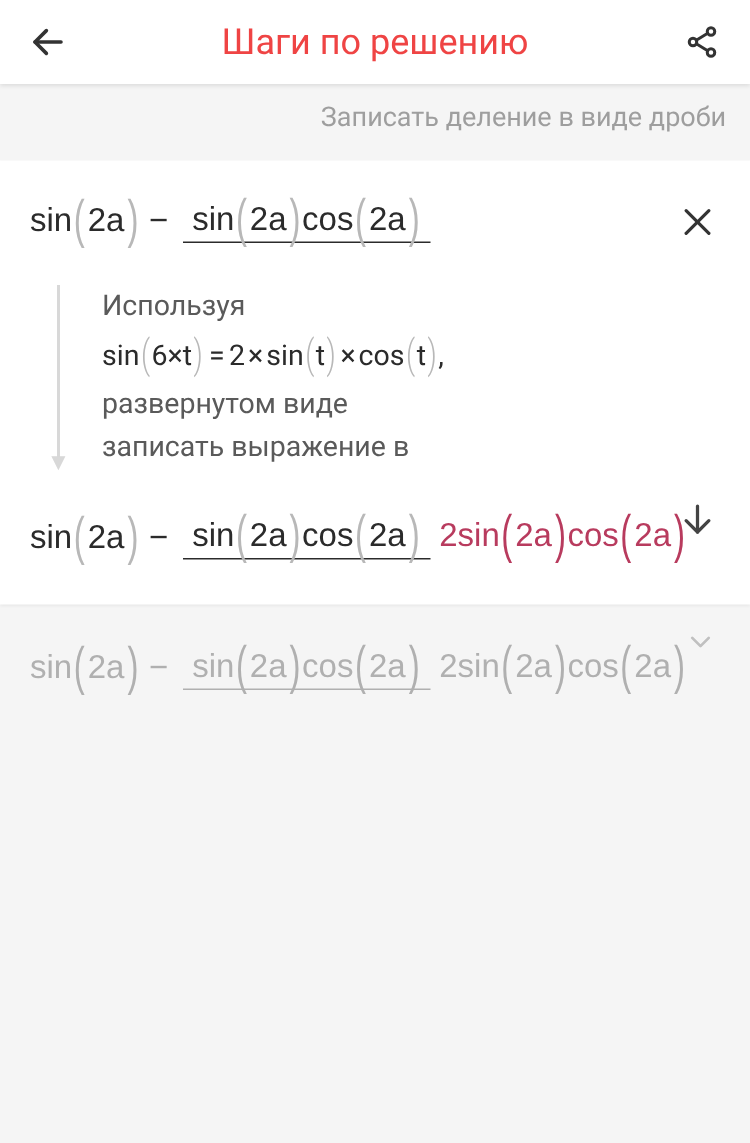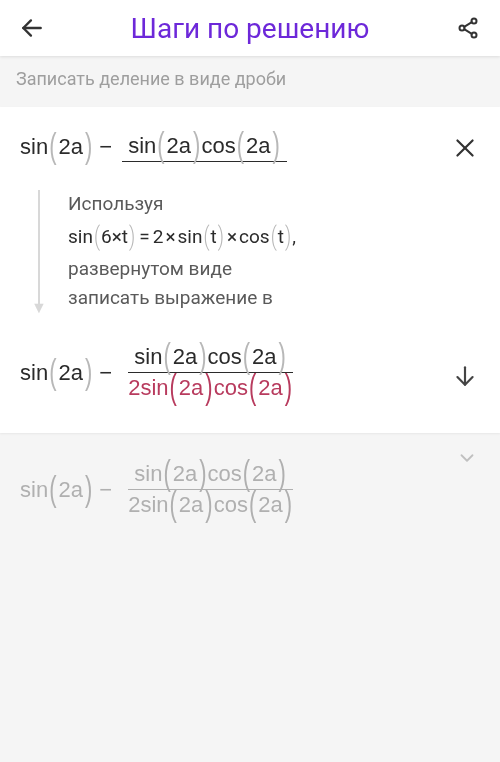--- a/index.html
+++ b/index.html
@@ -17,38 +17,39 @@
     display: flex;
     align-items: center;
     padding: 0 12px;
     box-shadow: 0 1px 3px rgba(0,0,0,0.1);
     position: relative;
     z-index: 10;
   }
   .header-title {
     flex: 1;
     text-align: center;
-    font-size: 28px;
-    color: #6d28d9;
+    font-size: 24px;
+    color: #ef4444;
     font-weight: 400;
   }
   .icon-btn {
     width: 40px;
     height: 40px;
     display: flex;
     align-items: center;
     justify-content: center;
     cursor: pointer;
     color: #333;
   }
   .subheader {
     padding: 12px 16px 18px 16px;
     color: #9e9e9e;
     font-size: 18px;
     background: #f5f5f5;
+    text-align: right;
   }
   .card {
     background: #fff;
     margin: 0;
     padding: 24px 20px 30px 20px;
     position: relative;
     box-shadow: 0 1px 2px rgba(0,0,0,0.06);
   }
   .close-x {
     position: absolute;
@@ -63,22 +64,22 @@
     font-size: 22px;
     color: #333;
     font-family: "Segoe UI", Arial, sans-serif;
   }
   .func { color: #2b2b2b; }
   .paren { color: #b8b8b8; font-weight: 300; transform: scaleY(1.6); display: inline-block; padding: 0 1px;}
   .var { color: #2b2b2b; padding: 0 1px;}
   .op { color: #2b2b2b; padding: 0 6px; }
   .frac {
     display: inline-flex;
-    flex-direction: column;
-    align-items: center;
+    flex-direction: row;
+    align-items: flex-start;
     vertical-align: middle;
     margin: 0 4px;
   }
   .frac .num, .frac .den {
     padding: 2px 6px;
     white-space: nowrap;
   }
   .frac .num { border-bottom: 1.5px solid #2b2b2b; }
   .accent { color: #b83b5e; }
   .hint-block {

